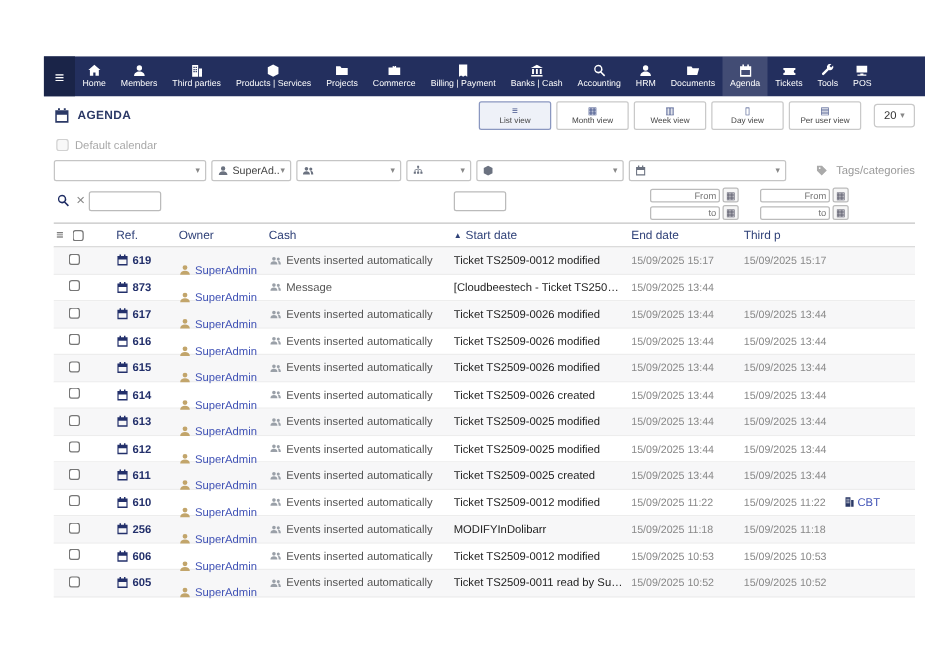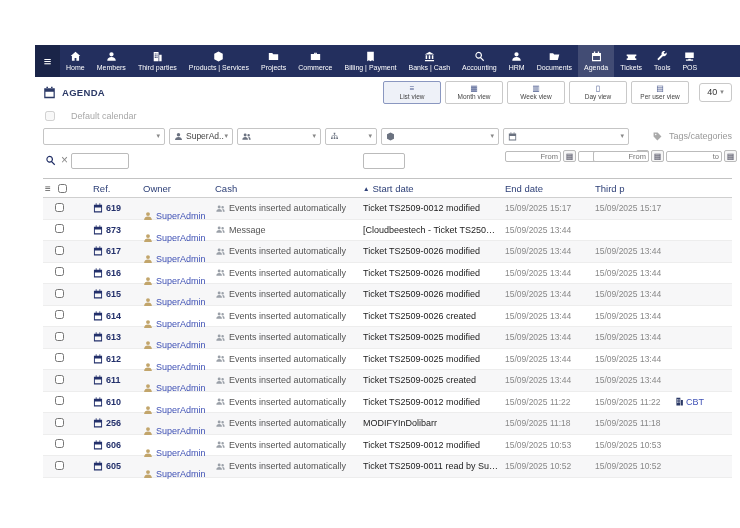--- a/index.html
+++ b/index.html
@@ -24,21 +24,21 @@
   .toolbar-title{font-size:9.5px;font-weight:bold;color:#2b3966;letter-spacing:.3px;}
   .views{display:flex;gap:4px;margin-left:auto;}
   .viewbtn{width:58px;height:23px;border:1px solid #c9c9c9;border-radius:2px;display:flex;flex-direction:column;align-items:center;justify-content:center;background:#fff;cursor:pointer;}
   .viewbtn.active{border-color:#8a97c0;background:#eef1f8;}
   .vicon{font-size:8px;line-height:9px;color:#44548a;}
   .vlabel{font-size:6.5px;color:#444;white-space:nowrap;}
   .pagesize{width:33px;height:19px;border:1px solid #c9c9c9;border-radius:3px;display:flex;align-items:center;justify-content:center;gap:3px;font-size:9px;color:#333;margin-left:4px;cursor:pointer;}
   .caret{color:#888;font-size:7px;}
 
   
-  .optrow{display:flex;align-items:center;gap:16px;padding:2px 10px;height:17px;}
+  .optrow{display:flex;align-items:center;gap:5px;padding:2px 10px;height:17px;}
   .optrow input{width:10px;height:10px;}
   .optlabel{font-size:9px;color:#a8a8a8;}
 
   
   .filterrow{display:flex;align-items:center;gap:4px;padding:3px 8px;height:24px;}
   .fselects{display:flex;gap:4px;align-items:center;}
   .fselect{height:17px;border:1px solid #c5c5c5;border-radius:2px;display:flex;align-items:center;justify-content:space-between;padding:0 4px;background:#fff;cursor:pointer;}
   .fleft{display:flex;align-items:center;gap:3px;overflow:hidden;}
   .ficon{display:flex;color:#6b7280;}
   .ficon svg{width:9px;height:9px;}
@@ -47,21 +47,21 @@
   .tags .ficon{color:#aaa;}
 
   
   .searchrow{position:relative;height:30px;}
   .sicon{position:absolute;left:10px;top:7px;color:#1d2b63;cursor:pointer;display:flex;}
   .sicon svg{width:11px;height:11px;}
   .xicon{position:absolute;left:26px;top:5px;color:#888;font-size:12px;cursor:pointer;}
   .sinput{position:absolute;height:16px;border:1px solid #bbb;border-radius:2px;font-size:9px;padding:0 3px;top:5px;}
   #si1{left:36px;width:58px;}
   #si2{left:328px;width:42px;}
-  .dategrp{position:absolute;top:2px;width:86px;display:flex;flex-direction:row;gap:2px;}
+  .dategrp{position:absolute;top:2px;width:86px;display:flex;flex-direction:column;gap:2px;}
   .drow{display:flex;gap:2px;align-items:center;justify-content:flex-end;}
   .dinput{width:56px;height:11px;border:1px solid #bbb;border-radius:2px;font-size:7.5px;text-align:right;padding:0 2px;color:#444;}
   .dbtn{width:13px;height:12px;border:1px solid #bbb;border-radius:2px;font-size:8px;line-height:11px;text-align:center;color:#556;background:#f6f6f6;cursor:pointer;}
 
   
   .table{margin:0 8px;}
   .thead,.trow{display:grid;grid-template-columns:50px 50px 72px 148px 142px 90px 80px 1fr;align-items:center;}
   .thead{height:20px;border-top:1px solid #c3c3c3;border-bottom:1px solid #cfcfcf;font-size:9.5px;color:#2f4178;}
   .hcell{display:flex;align-items:center;gap:3px;padding-right:4px;overflow:hidden;white-space:nowrap;}
   .listsel{font-size:10px;color:#555;cursor:pointer;}
@@ -243,21 +243,21 @@
         <div class="viewbtn">
           <span class="vicon">▯</span>
           <span class="vlabel">Day view</span>
         </div>
         <div class="viewbtn">
           <span class="vicon">▤</span>
           <span class="vlabel">Per user view</span>
         </div>
       </div>
     <div class="pagesize">
-      <span>40</span>
+      <span>20</span>
       <span class="caret">▾</span>
     </div>
   </div>
 
   <div class="optrow">
     <input type="checkbox" disabled="" style="">
     <span class="optlabel">Default calendar</span>
   </div>
 
   <div class="filterrow">

